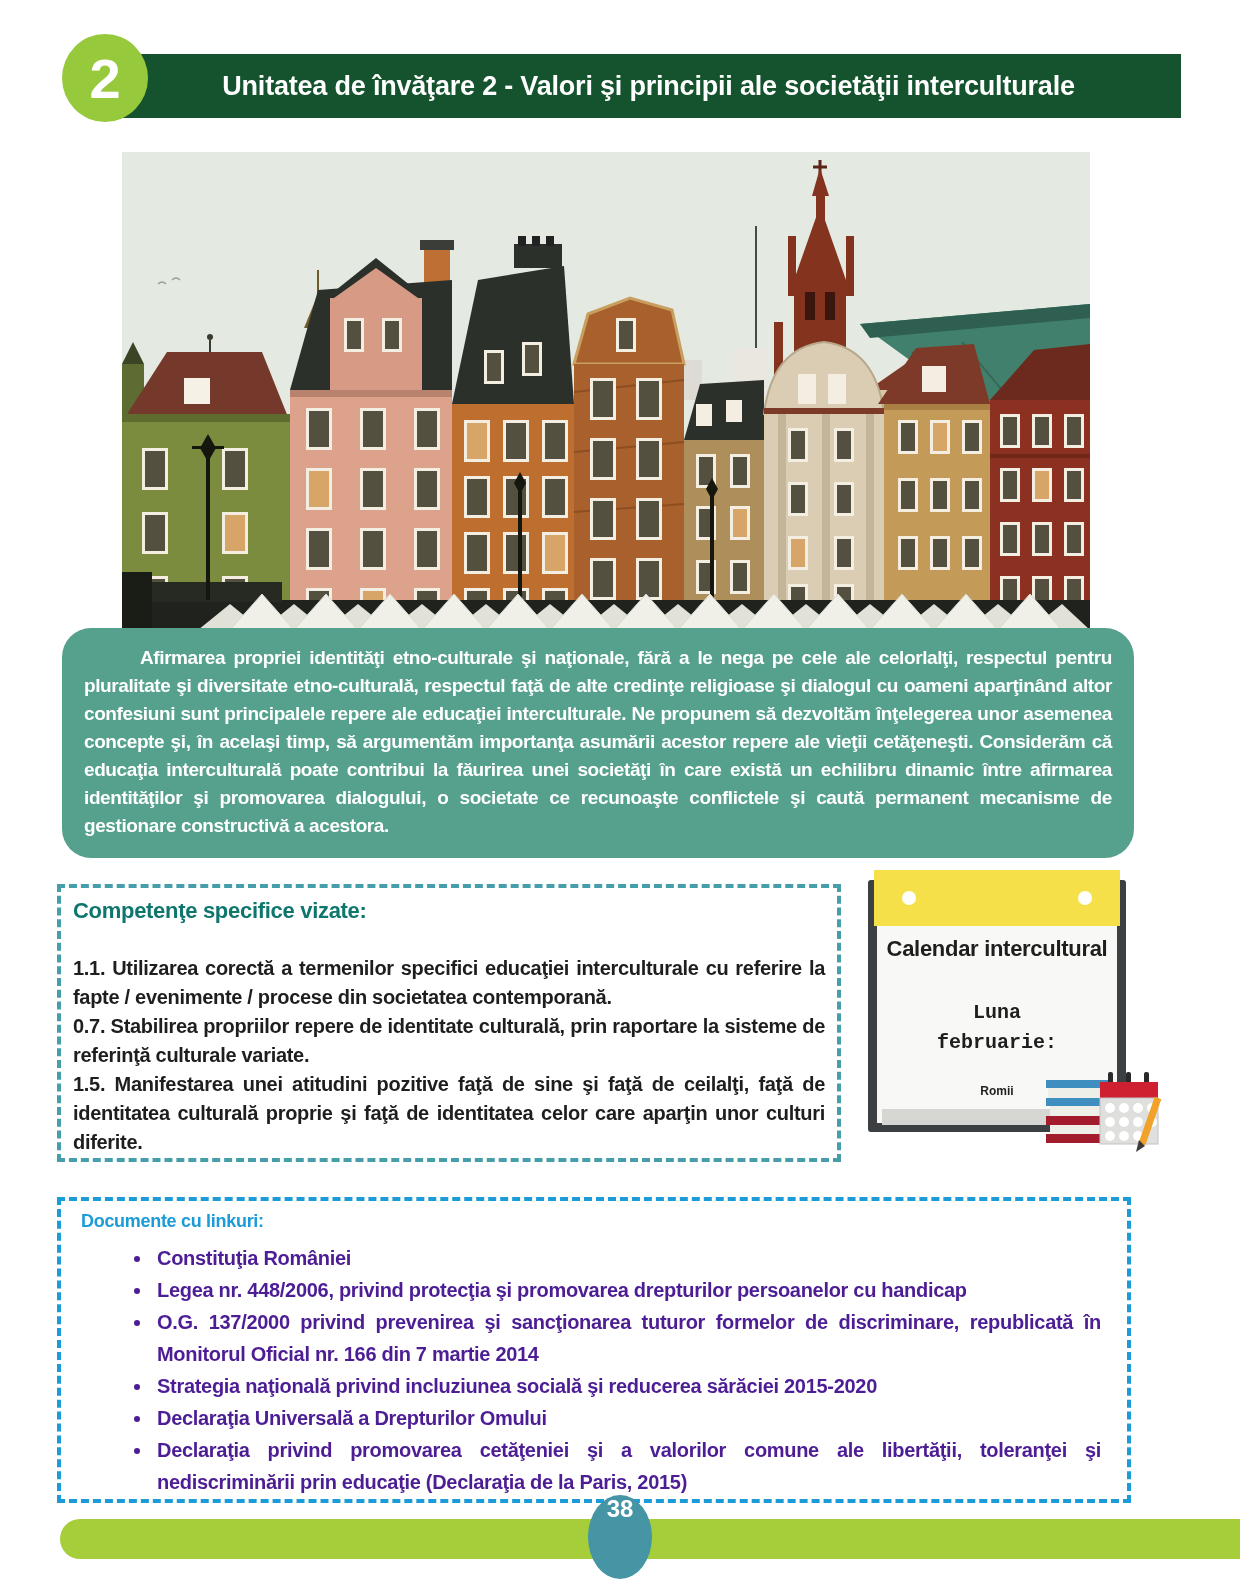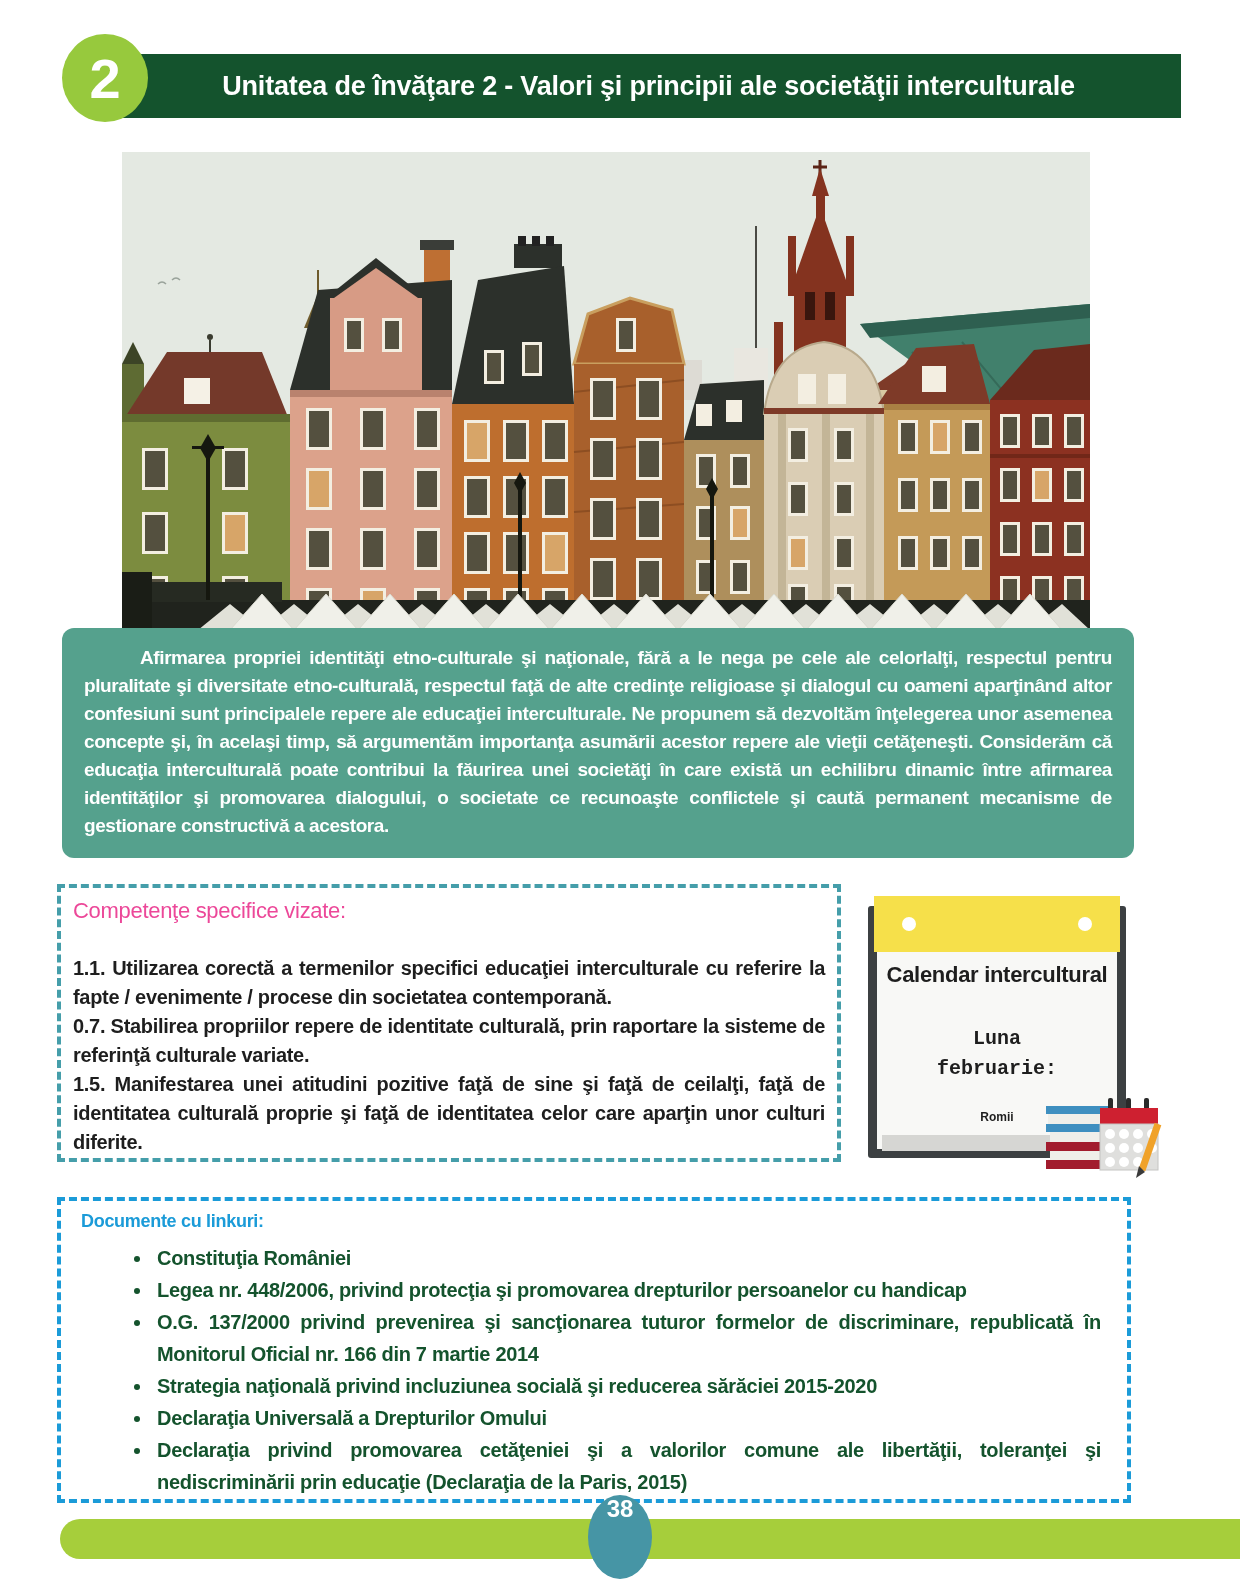--- a/index.html
+++ b/index.html
@@ -13,55 +13,55 @@
   .unit-circle{position:absolute;left:62px;top:34px;width:86px;height:88px;border-radius:50%;
                background:#97C93D;display:flex;align-items:center;justify-content:center;
                color:#ffffff;font-size:56px;font-weight:bold;}
 
   
   .photo{position:absolute;left:122px;top:152px;width:968px;height:478px;}
   .photo svg{display:block;width:100%;height:100%;}
 
   
   .intro-box{position:absolute;left:62px;top:628px;width:1072px;height:230px;background:#55A18D;
-             border-radius:12px;box-sizing:border-box;padding:16px 22px;}
+             border-radius:29px;box-sizing:border-box;padding:16px 22px;}
   .intro-box p{margin:0;color:#ffffff;font-weight:bold;font-size:19px;line-height:28px;
                letter-spacing:-0.4px;text-align:justify;text-indent:56px;}
 
   
   .competente-box{position:absolute;left:57px;top:884px;width:784px;height:278px;box-sizing:border-box;
                   border:4px dashed #459EAA;background:#ffffff;padding:8px 12px;}
-  .competente-box h2{margin:2px 0 0 0;font-size:22px;font-weight:normal;color:#ec4899;letter-spacing:-0.3px;}
+  .competente-box h2{margin:2px 0 0 0;font-size:22px;font-weight:bold;color:#0f766e;letter-spacing:-0.3px;}
   .comp-item{margin:0;font-size:20px;font-weight:bold;line-height:29px;text-align:justify;
              letter-spacing:-0.3px;color:#1e1e1e;}
   .comp-item.first{margin-top:30px;}
 
   
-  .calendar-card{position:absolute;left:866px;top:896px;width:262px;height:268px;}
+  .calendar-card{position:absolute;left:866px;top:870px;width:262px;height:268px;}
   .cal-frame{position:absolute;left:2px;top:10px;right:2px;bottom:6px;background:#F8F8F6;
              border:9px solid #3C4042;border-radius:3px;}
   .cal-band{position:absolute;left:8px;top:0;right:8px;height:56px;background:#F6E04A;z-index:2;}
   .cal-dot{position:absolute;top:21px;width:14px;height:14px;border-radius:50%;background:#ffffff;}
   .cal-dot.left{left:28px;} .cal-dot.right{right:28px;}
   .cal-title{position:absolute;top:66px;left:0;width:100%;text-align:center;font-weight:bold;
              font-size:22px;letter-spacing:-0.3px;z-index:2;}
   .cal-month{position:absolute;top:128px;left:0;width:100%;text-align:center;font-weight:bold;
              font-size:20px;line-height:30px;z-index:2;font-family:Liberation Mono, monospace;}
   .cal-value{position:absolute;top:214px;left:0;width:100%;text-align:center;font-weight:bold;
              font-size:12px;z-index:2;}
   .cal-gray-strip{position:absolute;left:16px;right:16px;bottom:13px;height:16px;background:#D6D6D3;z-index:1;}
   .cal-icons{position:absolute;left:180px;top:196px;width:120px;height:86px;z-index:3;}
 
   
   .documente-box{position:absolute;left:57px;top:1197px;width:1074px;height:306px;box-sizing:border-box;
                  border:4px dashed #1B9BD8;background:#ffffff;padding:8px 26px 8px 14px;}
   .doc-heading{margin:2px 0 10px 6px;font-size:18px;font-weight:bold;color:#1B9BD8;letter-spacing:-0.3px;}
   .documente-box ul{margin:0;padding-left:78px;list-style:disc;}
   .documente-box li{font-size:20px;font-weight:bold;line-height:32px;letter-spacing:-0.3px;
-                    text-align:justify;padding-left:4px;color:#14532d;}
+                    text-align:justify;padding-left:4px;color:#4c1d95;}
 
   
   .footer-bar{position:absolute;left:60px;top:1519px;width:1180px;height:40px;background:#A6CE3B;
               border-radius:20px 0 0 20px;}
   .page-oval{position:absolute;left:588px;top:1495px;width:64px;height:84px;background:#4695A5;
              border-radius:50%;display:flex;align-items:flex-start;justify-content:center;
              color:#ffffff;font-weight:bold;font-size:24px;}
 </style>
 </head>
 <body>

